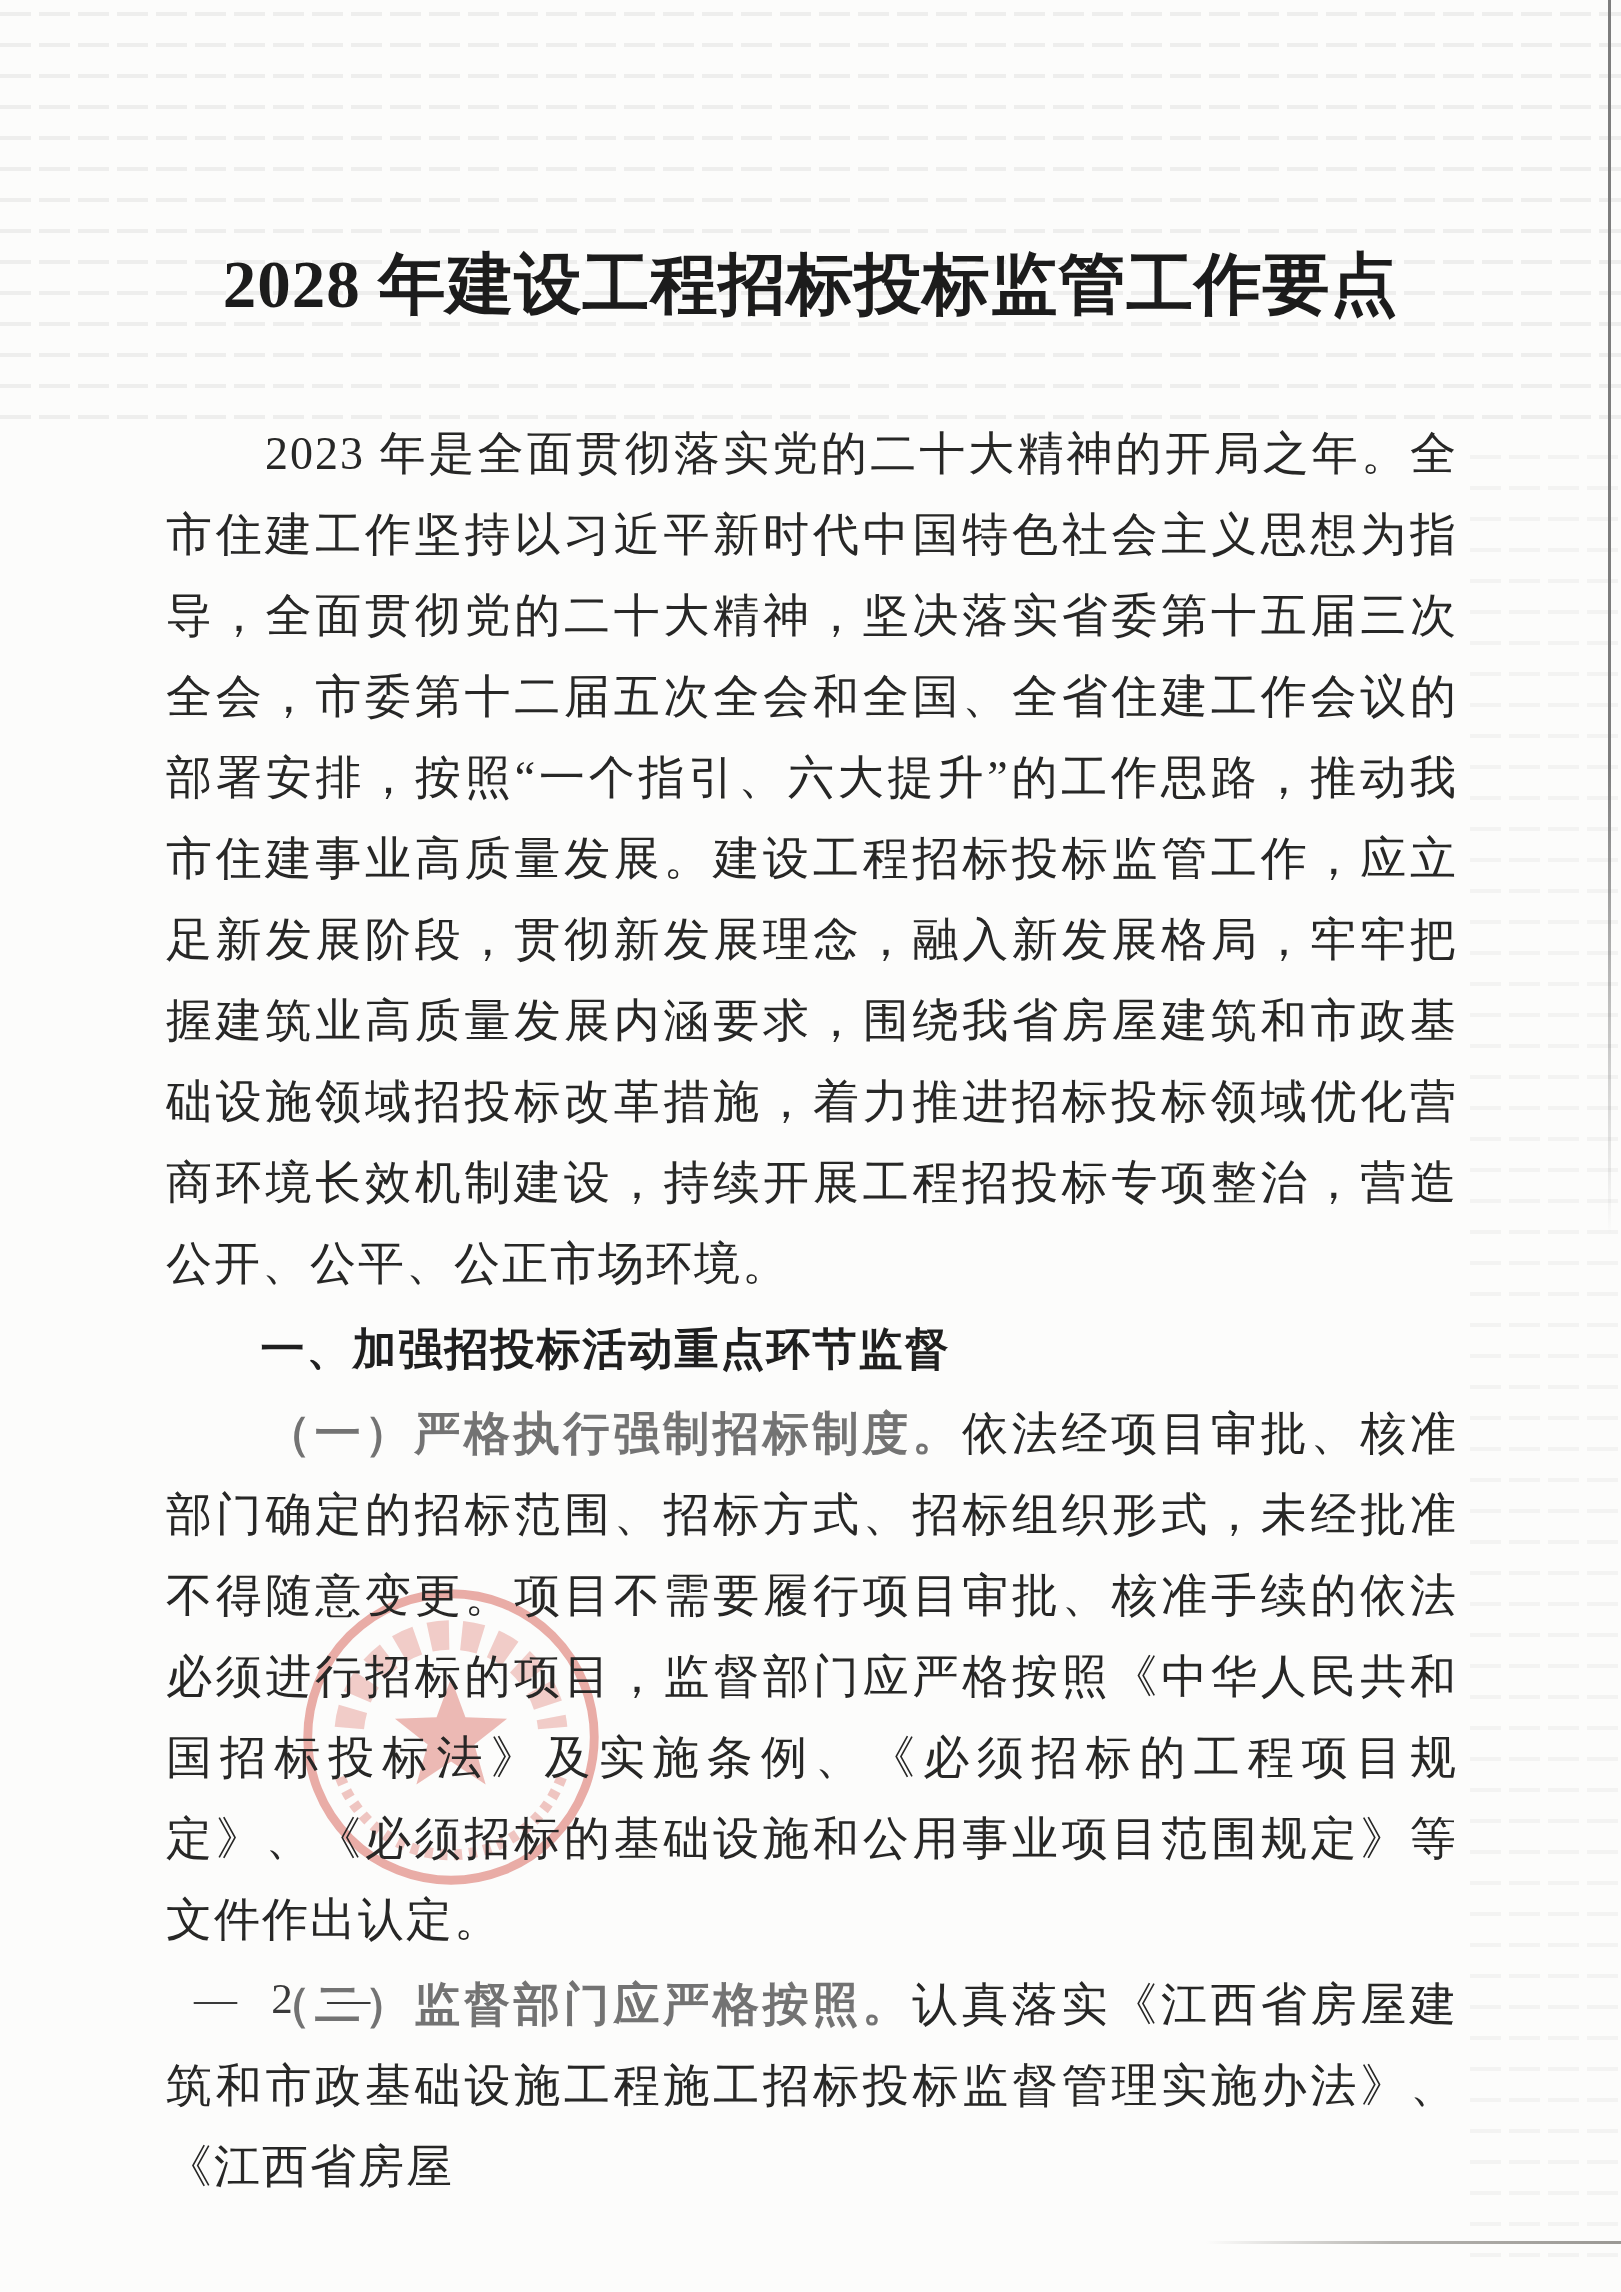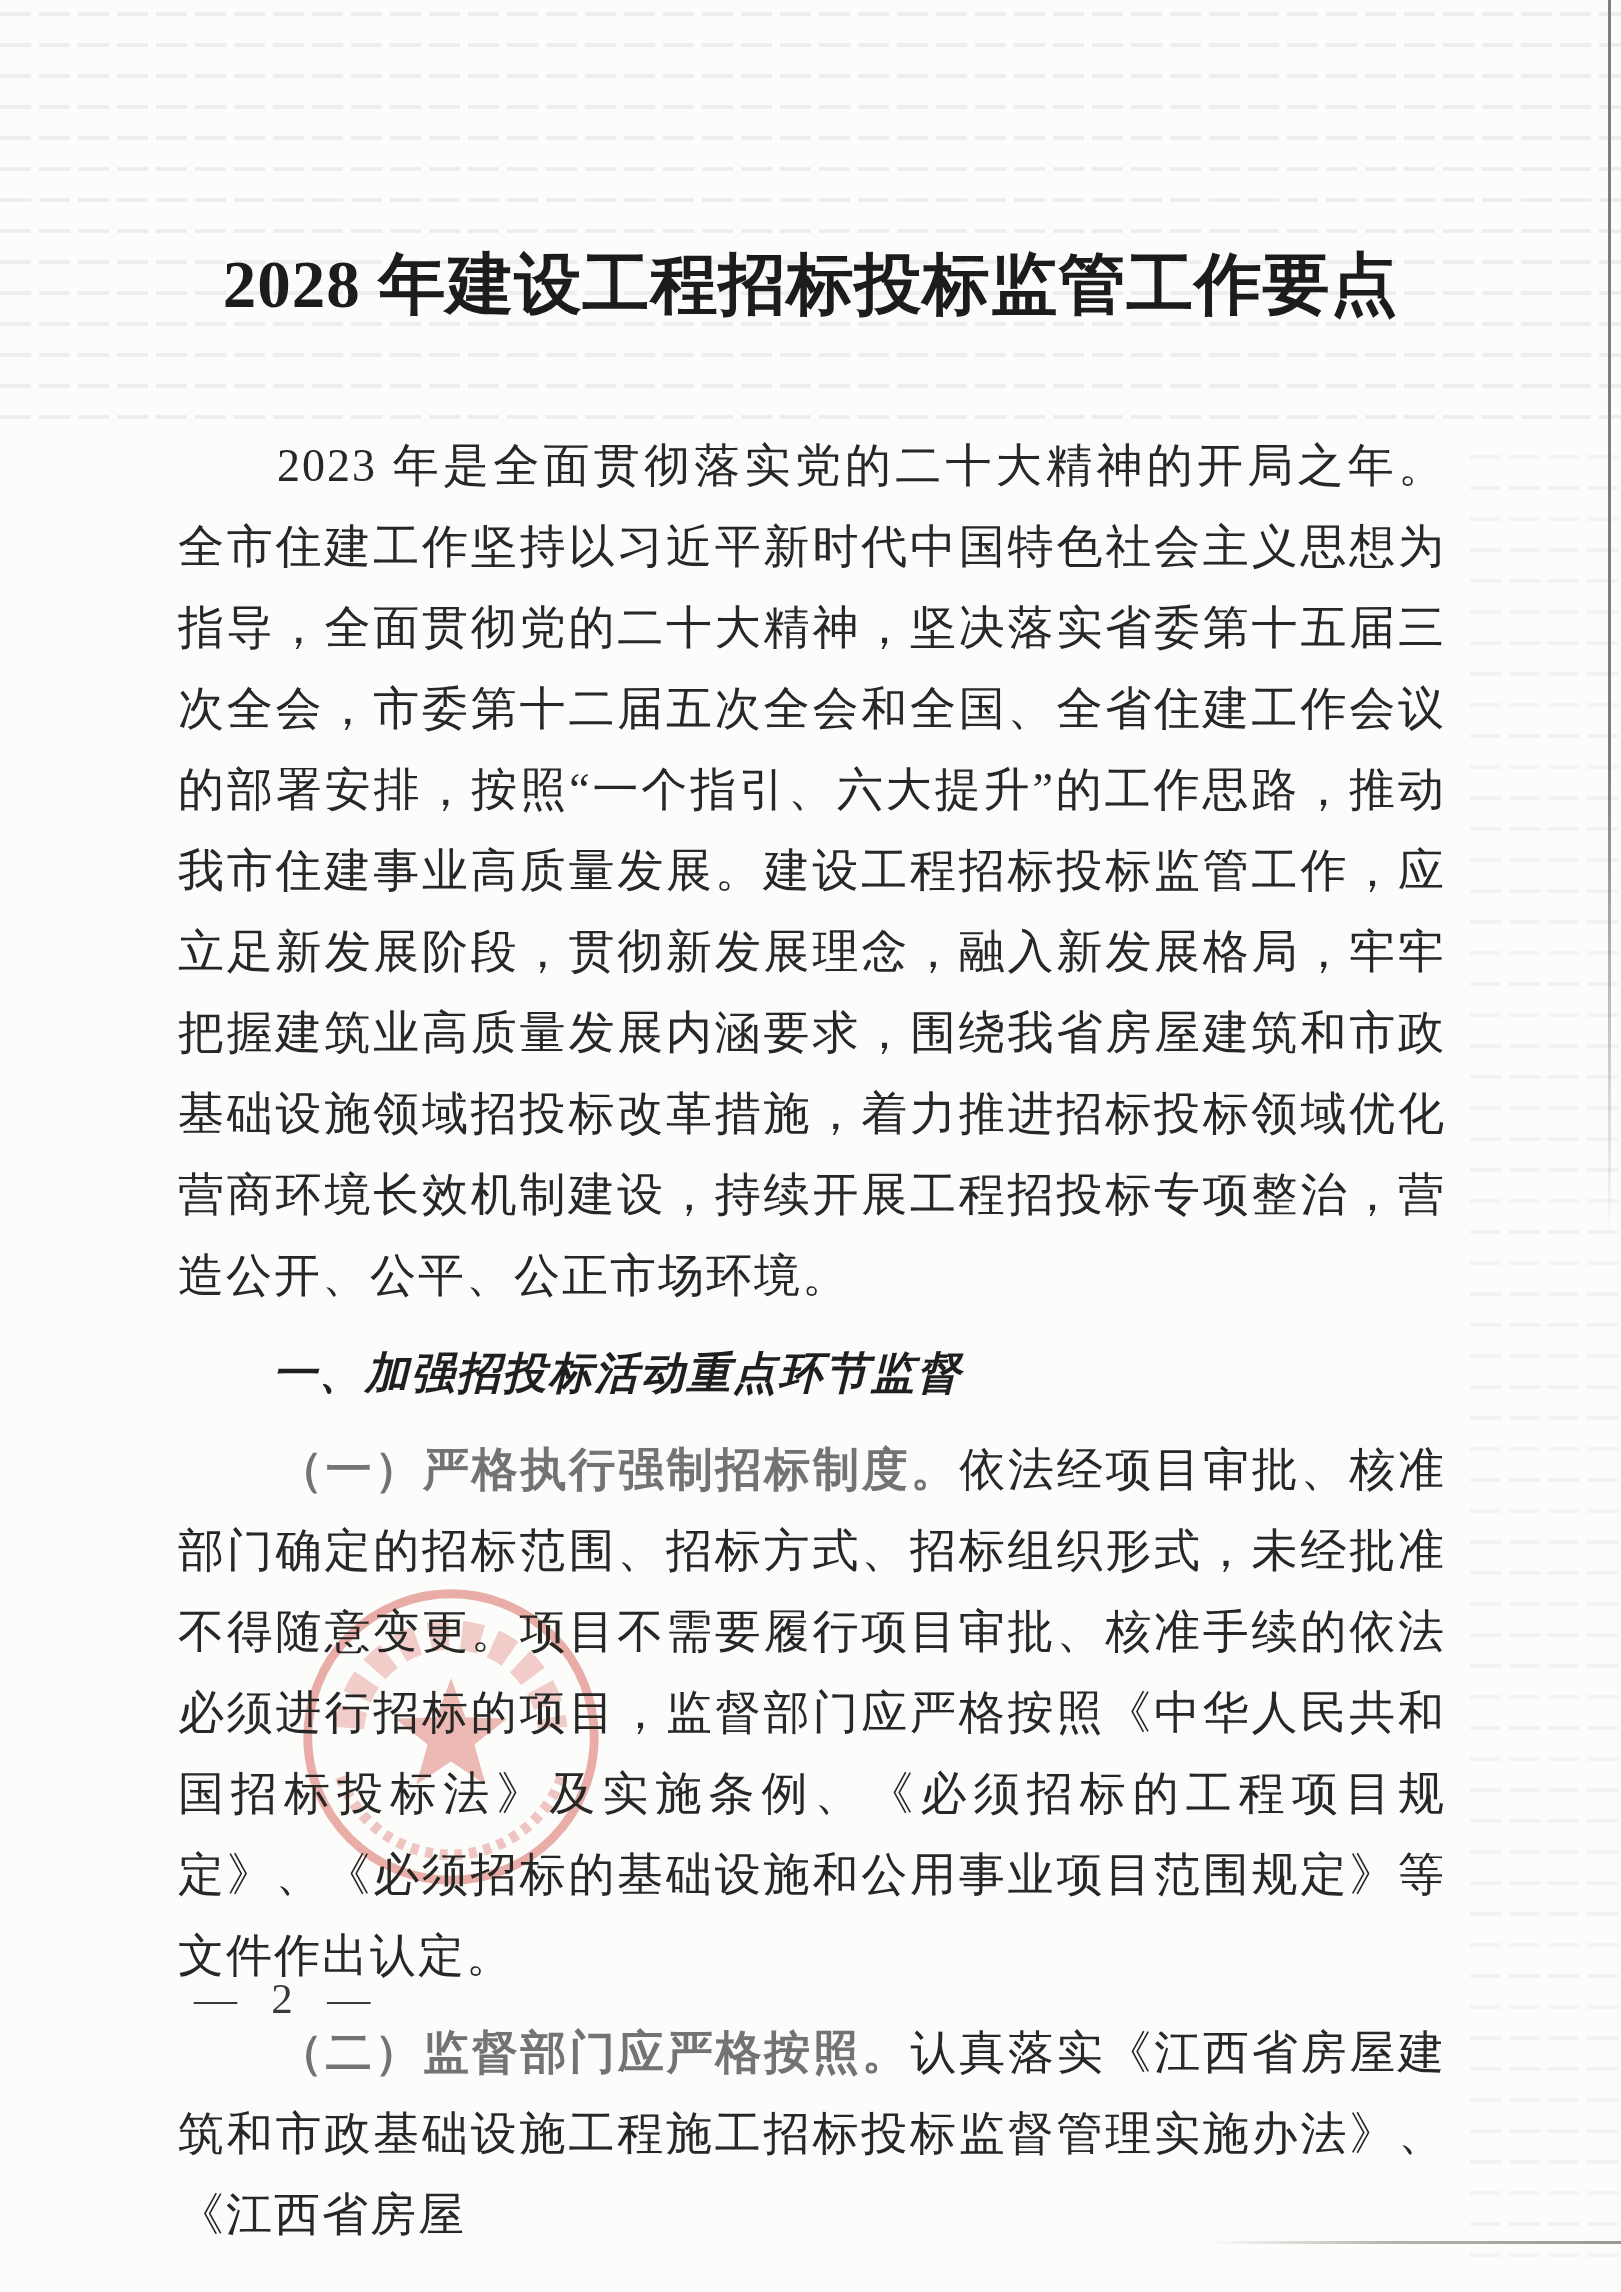--- a/index.html
+++ b/index.html
@@ -37,27 +37,26 @@
     font-family:"Liberation Serif", serif;
   }
   .body-text{
     position:absolute;left:162px;top:409px;width:1300px;
     font-size:46px;line-height:81px;
     color:#272726;
     text-align:justify;text-justify:inter-character;
     word-break:break-all;
     letter-spacing:2px;
   }
-  .body-text p{margin:16px;text-indent:2.15em;}
+  .body-text p{margin:4px;text-indent:2.15em;}
   .section-heading{
     margin:0;text-indent:2.05em;
     font-family:"Liberation Sans", sans-serif;
     font-weight:bold;font-size:44px;color:#1f1f1f;
     line-height:81px;
-    font-style:italic;
   }
   .bold-lead{font-weight:bold;color:#737373;}
   .page-number{
     position:absolute;left:194px;top:1974px;
     font-size:43px;color:#3a3a3a;letter-spacing:11.8px;
     font-family:"Liberation Serif", serif;
   }
   .seal{position:absolute;left:294px;top:1580px;width:314px;height:314px;pointer-events:none;}
 </style>
 </head>

